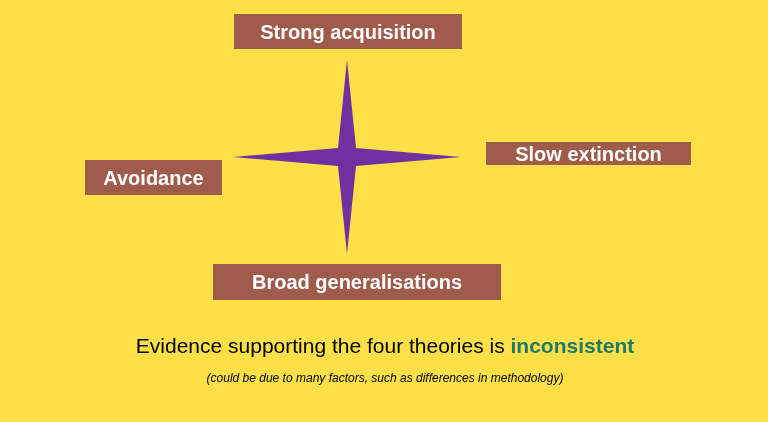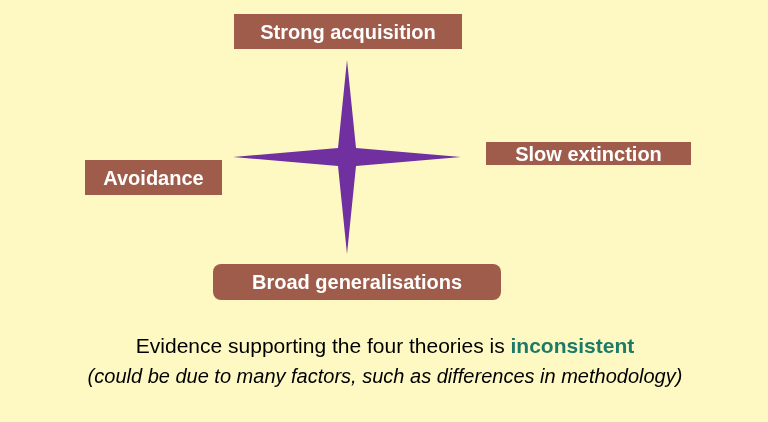--- a/index.html
+++ b/index.html
@@ -5,39 +5,39 @@
   html, body {
     margin: 0;
     padding: 0;
     background: #ffffff;
     font-family: "Liberation Sans", sans-serif;
   }
   .slide {
     position: relative;
     width: 768px;
     height: 422px;
-    background: #fef9c3;
+    background: #fde047;
     overflow: hidden;
   }
   .node-box {
     position: absolute;
     background: var(--box-bg, #A05C4B);
     color: var(--box-text, #ffffff);
     font-weight: bold;
     font-size: 20px;
     display: flex;
     align-items: center;
     justify-content: center;
     white-space: nowrap;
     line-height: 1;
   }
   .node-top    { left: 234px; top: 14px;  width: 228px; height: 35px; }
   .node-left   { left: 85px;  top: 160px; width: 137px; height: 35px; }
   .node-right  { left: 486px; top: 142px; width: 205px; height: 23px; }
-  .node-bottom { left: 213px; top: 264px; width: 288px; height: 36px; border-radius: 8px; }
+  .node-bottom { left: 213px; top: 264px; width: 288px; height: 36px; }
   .star-wrap {
     position: absolute;
     left: 227px;
     top: 57px;
     width: 240px;
     height: 200px;
   }
   .star-wrap svg { display: block; width: 100%; height: 100%; }
   .star-poly { fill: var(--star-color, #7030A0); }
   .caption {
@@ -49,22 +49,22 @@
   }
   .caption-line1 {
     font-size: 21px;
     color: #000000;
   }
   .caption-highlight {
     color: var(--highlight-color, #1E7A68);
     font-weight: bold;
   }
   .caption-line2 {
-    margin-top: 7px;
-    font-size: 20px;
+    margin-top: 13px;
+    font-size: 12px;
     font-style: italic;
     color: #000000;
   }
 </style>
 </head>
 <body>
 
 <div class="slide">
 
   <div class="node-box node-top">Strong acquisition</div>

